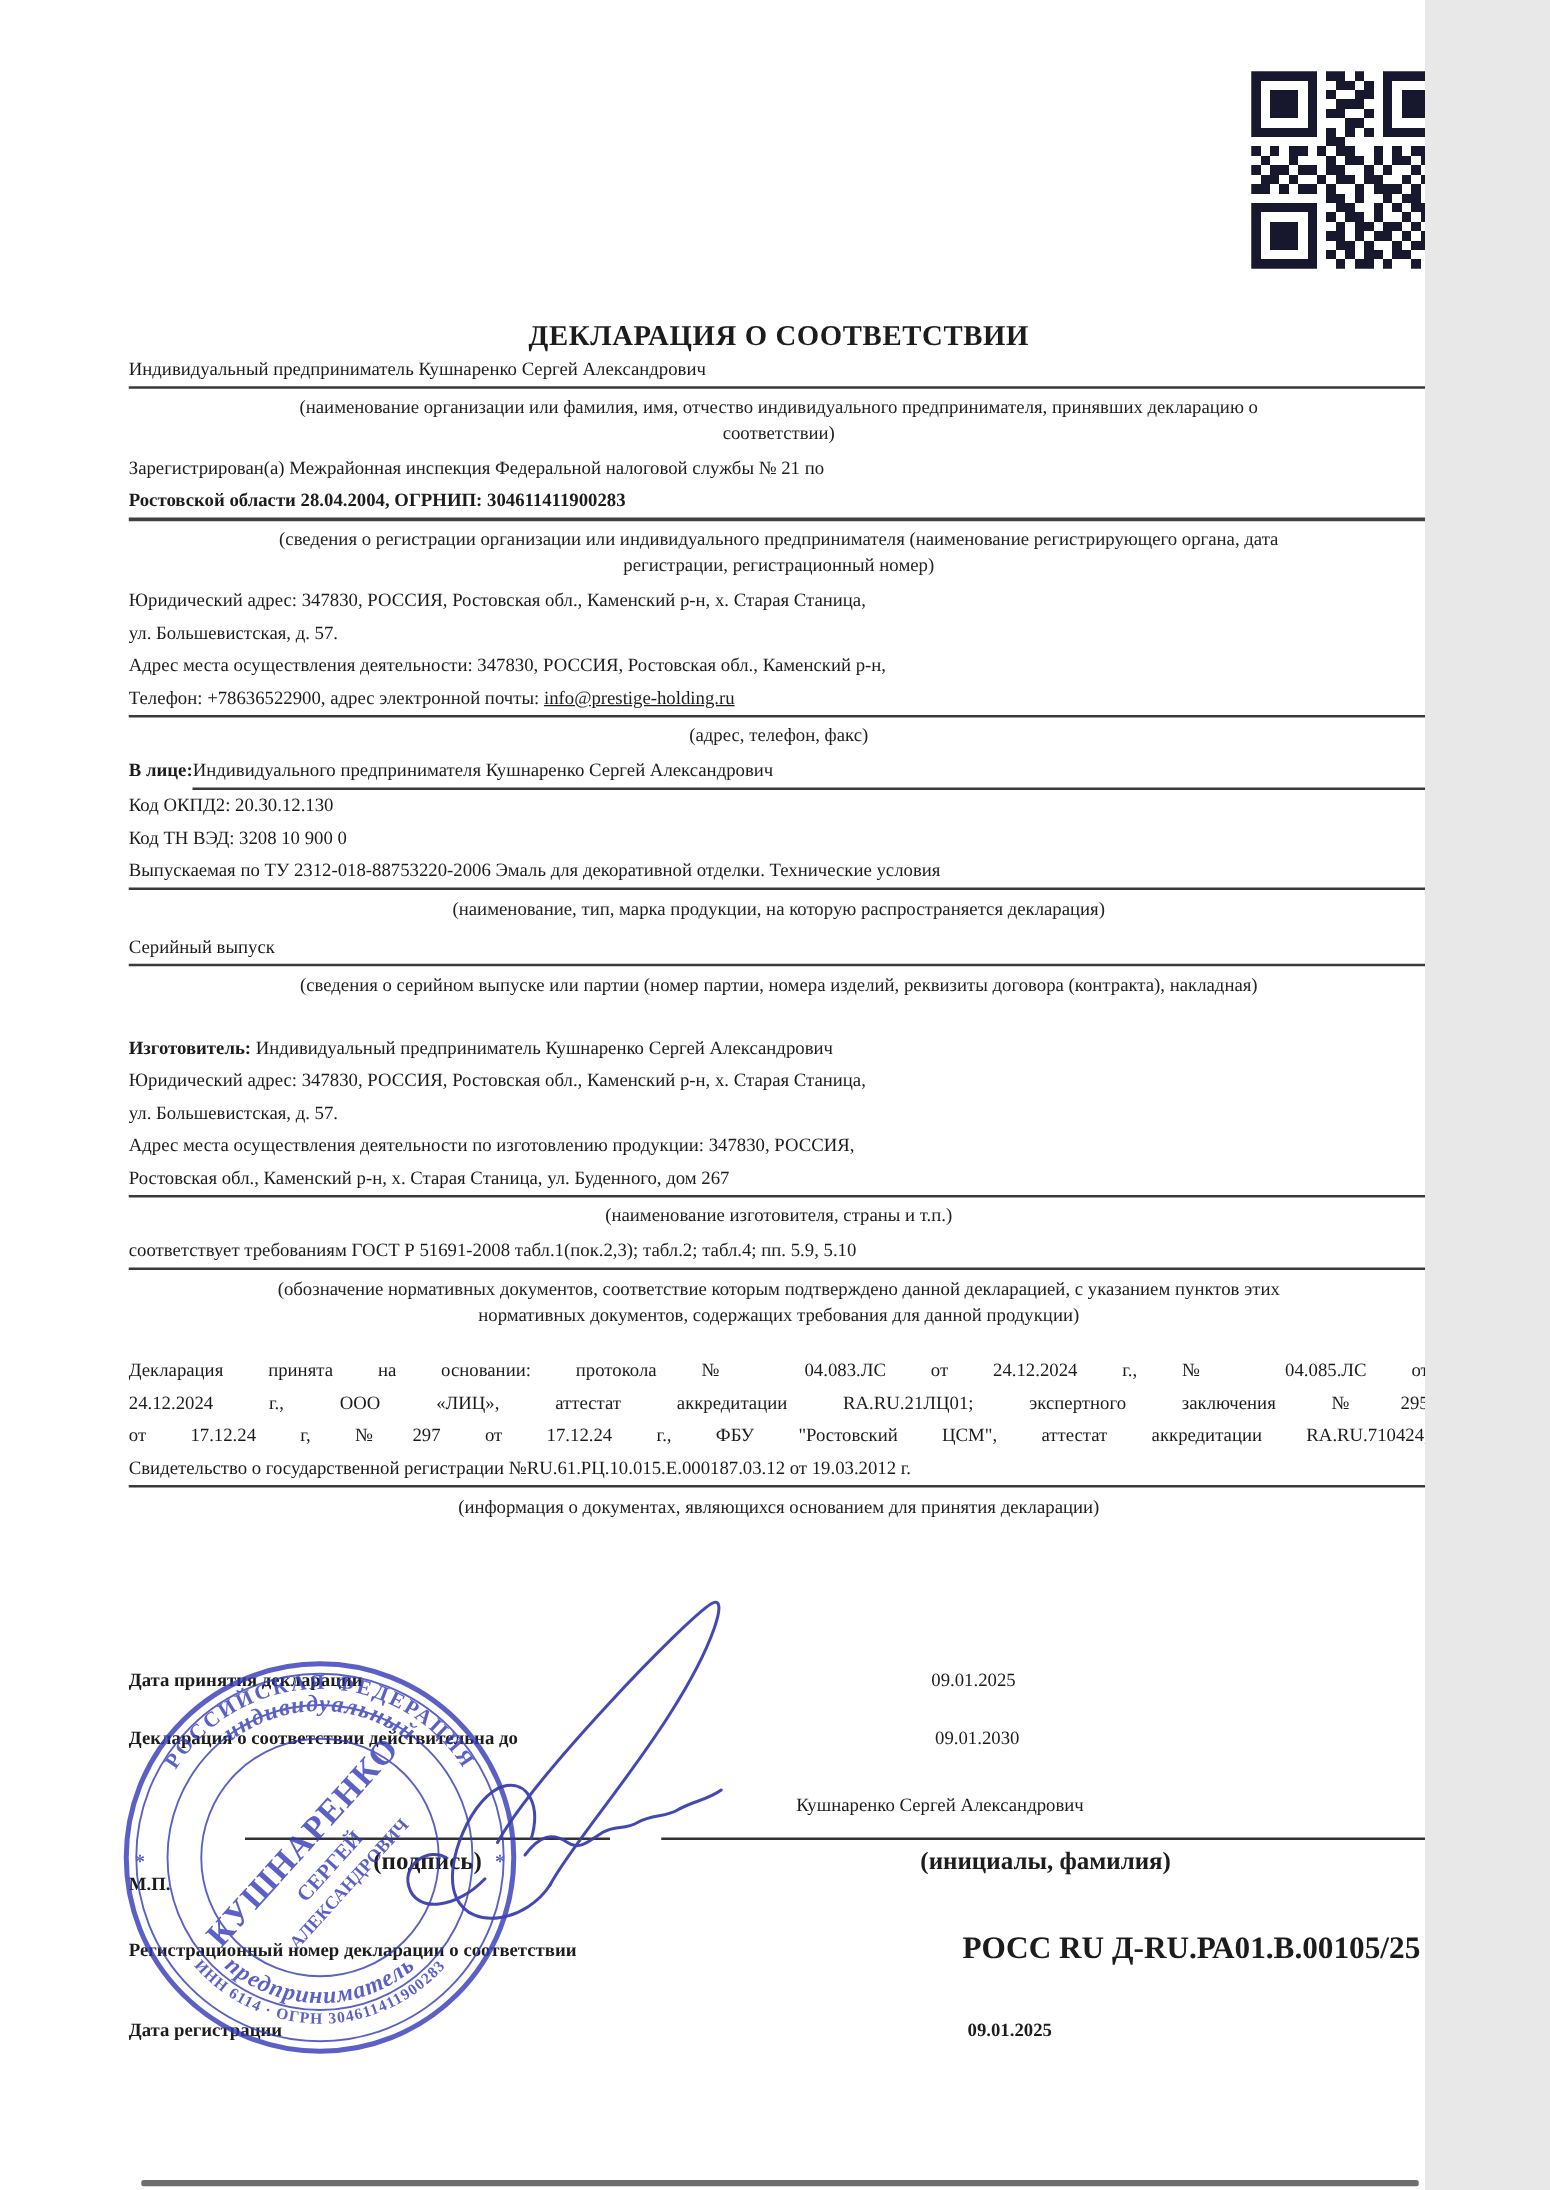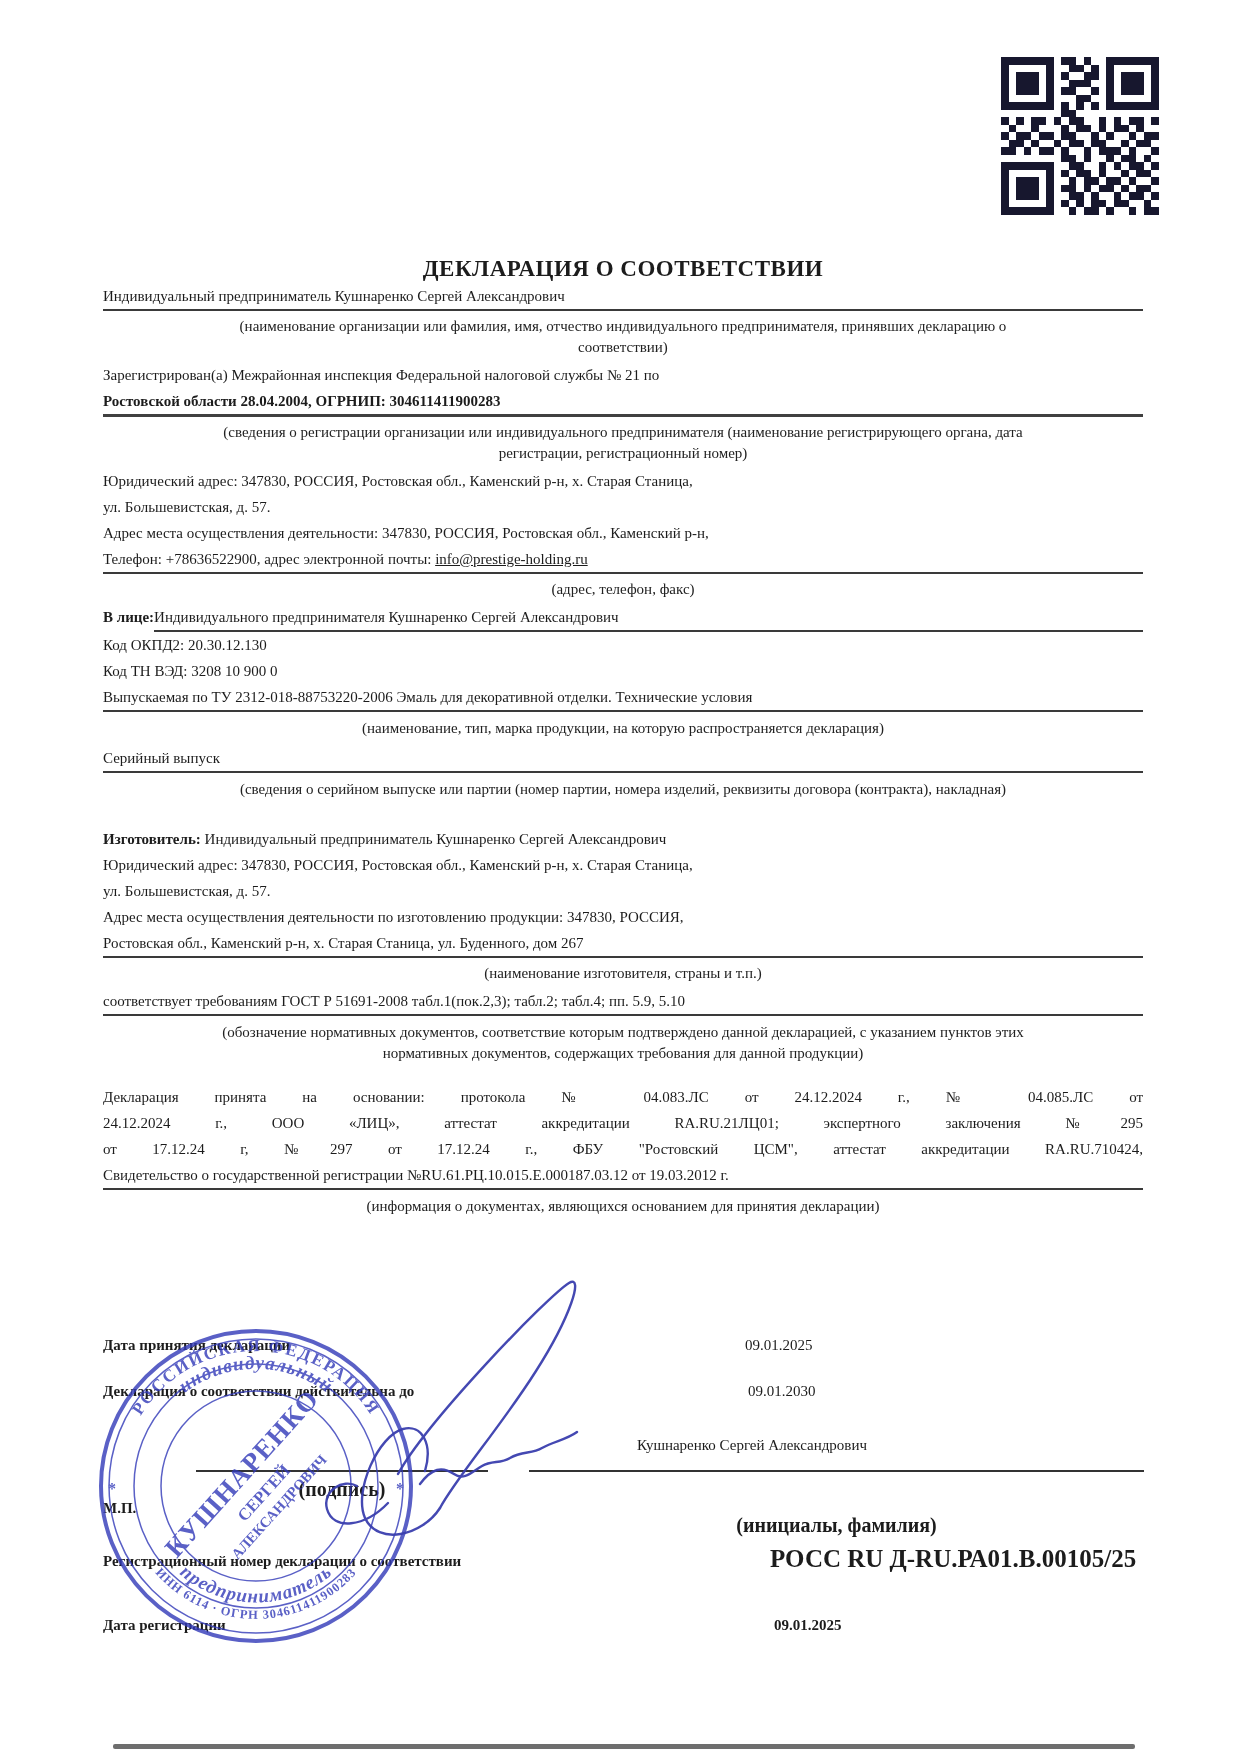--- a/index.html
+++ b/index.html
@@ -1,16 +1,16 @@
 <!DOCTYPE html>
 <html><head>
 <meta charset="utf-8">
 <style>
   html,body{margin:0;padding:0;background:#e8e8e8;}
-  .page{position:relative;width:1240px;height:1752px;background:#ffffff;overflow:hidden;
+  .page{position:relative;width:1140px;height:1752px;background:#ffffff;overflow:hidden;
         font-family:"Liberation Serif","DejaVu Serif",serif;color:#1c1c1c;}
   .content{position:absolute;left:103px;top:255px;width:1040px;}
   .line{font-size:15px;line-height:26px;white-space:nowrap;}
   .title{font-size:23px;line-height:28px;font-weight:bold;text-align:center;letter-spacing:.5px;}
   .ul2{border-bottom:2px solid #3a3a3a;}
   .ul3{border-bottom:3px solid #404040;font-weight:bold;}
   .cap{font-size:15px;line-height:21px;text-align:center;color:#222;white-space:nowrap;}
   .capwrap{margin:5px 0 4px 0;}
   .bold{font-weight:bold;}
   .vrow{display:flex;}
@@ -347,21 +347,21 @@
   <div class="abs line" style="left:745px;top:1332px;">09.01.2025</div>
 
   <div class="abs line bold" style="left:103px;top:1378px;">Декларация о соответствии действительна до</div>
   <div class="abs line" style="left:748px;top:1378px;">09.01.2030</div>
 
   <div class="abs line bold" style="left:103px;top:1458px;margin-top:37px;">М.П.</div>
   <div class="abs line" style="left:637px;top:1432px;">Кушнаренко Сергей Александрович</div>
   <div class="hrline" style="left:196px;top:1470px;width:292px;"></div>
   <div class="hrline" style="left:529px;top:1470px;width:615px;"></div>
   <div class="sigcap" style="left:196px;top:1478px;width:292px;">(подпись)</div>
-  <div class="sigcap" style="left:529px;top:1478px;width:615px;margin-top:36px;">(инициалы, фамилия)</div>
+  <div class="sigcap" style="left:529px;top:1478px;width:615px;">(инициалы, фамилия)</div>
 
   <div class="abs line bold" style="left:103px;top:1548px;">Регистрационный номер декларации о соответствии</div>
   <div class="abs line bold" style="left:770px;top:1546px;font-size:25px;">РОСС RU Д-RU.РА01.В.00105/25</div>
   <div class="abs line bold" style="left:103px;top:1612px;">Дата регистрации</div>
   <div class="abs line bold" style="left:774px;top:1612px;">09.01.2025</div>
 
   <svg class="stamp-svg" width="340" height="340" viewBox="0 0 340 340">
     <g fill="none" stroke="#3139b8">
       <circle cx="170" cy="170" r="155" stroke-width="4"></circle>
       <circle cx="170" cy="170" r="147" stroke-width="1.5"></circle>

